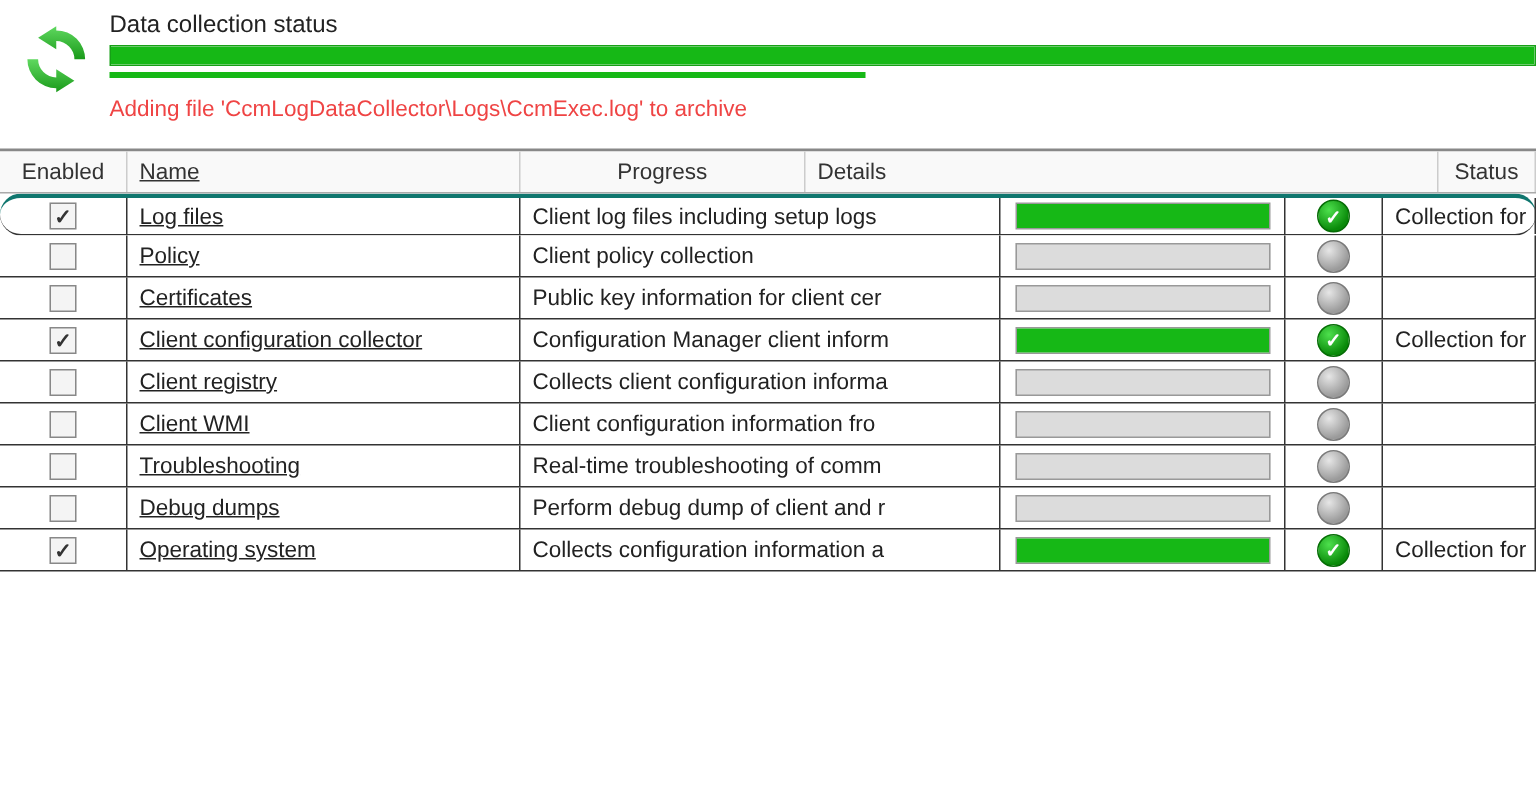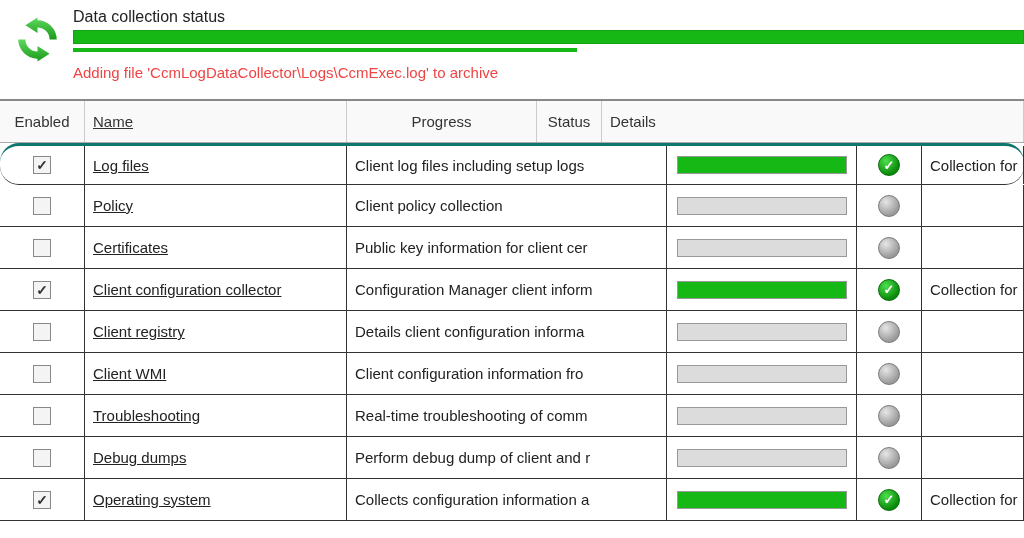--- a/index.html
+++ b/index.html
@@ -59,21 +59,21 @@
     }
     
     .grid {
       border-top: 2px solid #888;
       margin-top: 8px;
     }
     .grid-row {
       display: flex;
       align-items: stretch;
       border-bottom: 1px solid #333;
-      height: 42px;
+      height: 28px;
     }
     .grid-header {
       background: #f9f9f9;
       color: #333;
       font-size: 15px;
     }
     .grid-header .cell { border-right: 1px solid #ccc; }
     .grid-body .cell { border-right: 1px solid #333; }
     .cell {
       padding: 0 8px;
@@ -159,22 +159,22 @@
     <div class="sub-status">Adding file 'CcmLogDataCollector\Logs\CcmExec.log' to archive</div>
   </div>
 </div>
 
 <div class="grid">
   <div class="grid-header">
     <div class="grid-row">
       <div class="cell c-enabled">Enabled</div>
       <div class="cell c-name">Name</div>
       <div class="cell c-prog">Progress</div>
+      <div class="cell c-details">Details</div>
       <div class="cell c-status">Status</div>
-      <div class="cell c-details">Details</div>
     </div>
   </div>
   <div class="grid-body" id="grid-body">
       <div class="grid-row">
         <div class="cell c-enabled">
           <span class="chk checked"></span>
         </div>
         <div class="cell c-name">Log files</div>
         <div class="cell c-desc">Client log files including setup logs</div>
         <div class="cell c-prog">
@@ -233,21 +233,21 @@
         <div class="cell c-status">
           <span class="status-dot status-ok"></span>
         </div>
         <div class="cell c-details">Collection for </div>
       </div>
       <div class="grid-row">
         <div class="cell c-enabled">
           <span class="chk"></span>
         </div>
         <div class="cell c-name">Client registry</div>
-        <div class="cell c-desc">Details client configuration informa</div>
+        <div class="cell c-desc">Collects client configuration informa</div>
         <div class="cell c-prog">
           <div class="row-progress">
             <div class="fill" style="width: 0%;"></div>
           </div>
         </div>
         <div class="cell c-status">
           <span class="status-dot status-idle"></span>
         </div>
         <div class="cell c-details"></div>
       </div>

